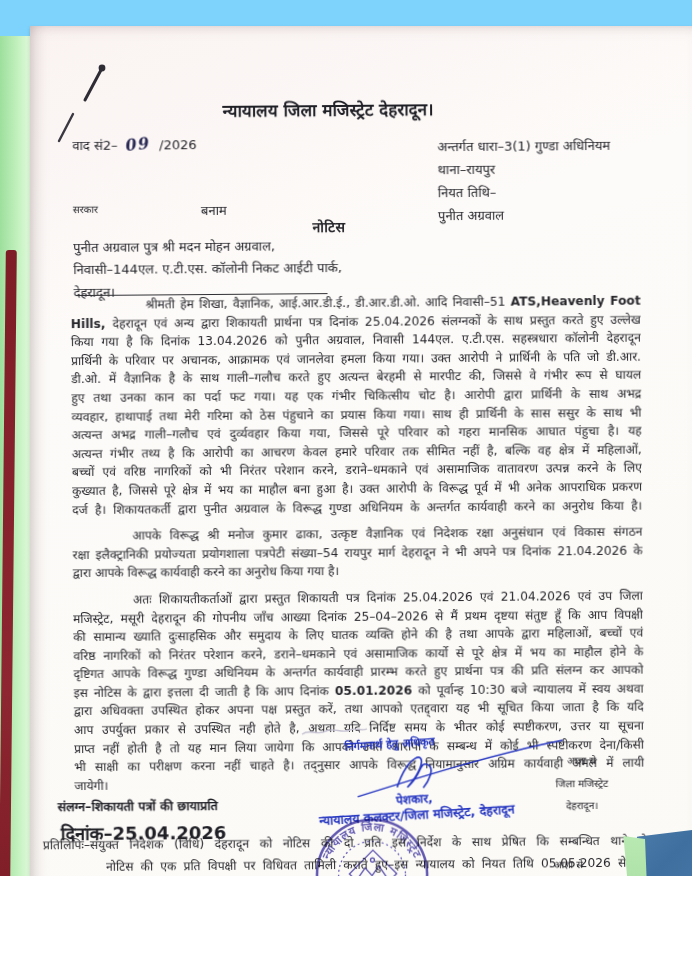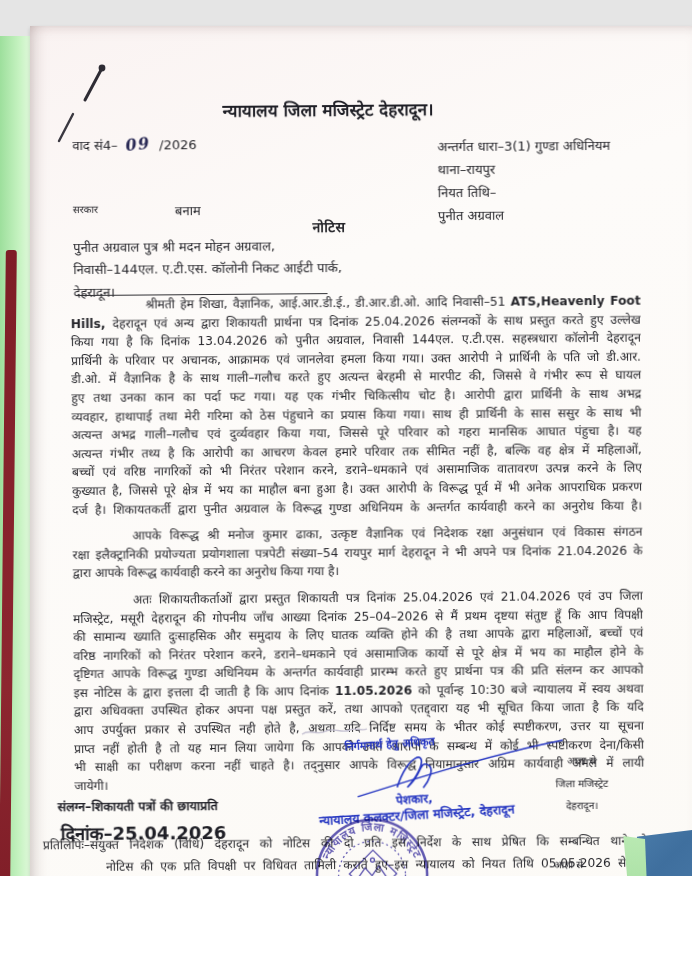--- a/index.html
+++ b/index.html
@@ -1,16 +1,16 @@
 <!DOCTYPE html>
 <html><head>
 <meta charset="utf-8">
 <style>
   html,body{margin:0;padding:0;}
-  .scene{position:relative;width:692px;height:876px;overflow:hidden;background:#e5e5e5;
+  .scene{position:relative;width:692px;height:876px;overflow:hidden;background:#7dd3fc;
          font-family:"DejaVu Sans",sans-serif;color:#26262b;}
   
   .green-strip{position:absolute;left:0;top:36px;width:34px;height:944px;
     background:linear-gradient(90deg,#9ddf9c 0%,#c5f2c0 55%,#e9fbe4 100%);}
   .maroon-strip{position:absolute;left:2px;top:250px;width:11px;height:730px;
     background:linear-gradient(180deg,#7e1d26,#8d2630 60%,#7a1b24);transform:rotate(0.6deg);border-radius:3px;}
   .paper{position:absolute;left:30px;top:26px;width:662px;height:918px;
     background:linear-gradient(160deg,#faf3f2 0%,#fdfbf9 30%,#fcfaf6 100%);
     box-shadow:inset 12px 0 18px -12px rgba(90,60,60,.38), inset 0 10px 16px -12px rgba(130,95,95,.3), 0 2px 4px rgba(0,0,0,.15);}
   .blue-patch{position:absolute;left:628px;top:830px;width:64px;height:108px;z-index:6;
@@ -22,21 +22,21 @@
   .content{position:absolute;inset:0;transform:rotate(-0.45deg);transform-origin:340px 480px;z-index:3;}
   
   .pin{position:absolute;left:40px;top:42px;z-index:4;}
   
   .title{position:absolute;left:0;right:30px;top:98px;text-align:center;font-size:17px;font-weight:bold;color:#1f1f26;}
   .case-line{position:absolute;left:75px;top:133px;font-size:13px;}
   .handwritten{font-family:"DejaVu Serif",serif;font-style:italic;font-size:16px;color:#2a2a55;
     display:inline-block;transform:rotate(-6deg);letter-spacing:1.5px;margin:0 4px;font-weight:bold;}
   .right-col{position:absolute;left:440px;top:136px;font-size:13px;line-height:23px;}
   .plaintiff{position:absolute;left:75px;top:200px;font-size:10px;}
-  .versus{position:absolute;left:177px;top:200px;font-size:13px;}
+  .versus{position:absolute;left:203px;top:200px;font-size:13px;}
   .notice-head{position:absolute;left:0;right:30px;top:217px;text-align:center;font-size:14px;font-weight:bold;letter-spacing:.5px;}
   .addressee{position:absolute;left:75px;top:235px;font-size:13px;line-height:22.3px;}
   .addr-sep{position:absolute;left:77px;top:293px;width:252px;border-top:1.7px solid #2f2f33;}
   
   #body-text{position:absolute;left:72px;top:294px;width:570px;font-size:12.2px;}
   #copy-block{position:absolute;left:40px;top:833px;width:604px;font-size:12.2px;z-index:4;}
   .para{margin:0 0 8px 0;}
   .line{text-align:justify;text-align-last:justify;height:18.6px;line-height:18.6px;overflow:hidden;}
   #copy-block .line{height:21.5px;line-height:21.5px;}
   .line-last{text-align-last:left;}
@@ -68,21 +68,21 @@
     <circle cx="62" cy="26" r="3.4" fill="#2e2c34"></circle>
     <line x1="61" y1="28" x2="45" y2="58" stroke="#2e2c34" stroke-width="3" stroke-linecap="round"></line>
     <line x1="33" y1="72" x2="19" y2="99" stroke="#3a3840" stroke-width="2.4" stroke-linecap="round"></line>
   </svg>
 
   <div class="content">
 
     <div class="title">न्यायालय जिला मजिस्ट्रेट देहरादून।</div>
 
     <div class="case-line">
-      <span>वाद सं4–</span>
+      <span>वाद सं2–</span>
       <span class="handwritten">09</span>
       <span>/2026</span>
     </div>
 
     <div class="right-col">
       <div>अन्तर्गत धारा–3(1) गुण्डा अधिनियम</div>
       <div>थाना–रायपुर</div>
       <div>नियत तिथि–</div>
       <div>पुनीत अग्रवाल</div>
     </div>
@@ -117,21 +117,21 @@
           <div class="line" style="padding-left: 60px;"><span>आपके विरूद्ध श्री मनोज कुमार ढाका, उत्कृष्ट वैज्ञानिक एवं निदेशक रक्षा अनुसंधान एवं विकास संगठन</span></div>
           <div class="line"><span>रक्षा इलैक्ट्रानिकी प्रयोज्यता प्रयोगशाला पत्रपेटी संख्या–54 रायपुर मार्ग देहरादून ने भी अपने पत्र दिनांक 21.04.2026 के</span></div>
           <div class="line line-last"><span>द्वारा आपके विरूद्ध कार्यवाही करने का अनुरोध किया गया है।</span></div>
         </div>
         <div class="para">
           <div class="line" style="padding-left: 60px;"><span>अतः शिकायतीकर्ताओं द्वारा प्रस्तुत शिकायती पत्र दिनांक 25.04.2026 एवं 21.04.2026 एवं  उप जिला</span></div>
           <div class="line"><span>मजिस्ट्रेट, मसूरी देहरादून की गोपनीय जाँच आख्या दिनांक 25–04–2026 से मैं प्रथम दृष्टया संतुष्ट हूँ कि आप विपक्षी</span></div>
           <div class="line"><span>की सामान्य ख्याति दुःसाहसिक और समुदाय के लिए घातक व्यक्ति होने की है तथा आपके द्वारा महिलाओं, बच्चों एवं</span></div>
           <div class="line"><span>वरिष्ठ नागरिकों को निरंतर परेशान करने, डराने–धमकाने एवं असामाजिक कार्यो से पूरे क्षेत्र में भय का माहौल होने के</span></div>
           <div class="line"><span>दृष्टिगत आपके विरूद्ध गुण्डा अधिनियम के अन्तर्गत कार्यवाही प्रारम्भ करते हुए प्रार्थना पत्र की प्रति संलग्न कर आपको</span></div>
-          <div class="line"><span>इस नोटिस के द्वारा इत्तला दी जाती है कि आप दिनांक </span><span class="b">11.05.2026</span><span> को पूर्वान्ह 10:30 बजे न्यायालय में स्वय अथवा</span></div>
+          <div class="line"><span>इस नोटिस के द्वारा इत्तला दी जाती है कि आप दिनांक </span><span class="b">05.01.2026</span><span> को पूर्वान्ह 10:30 बजे न्यायालय में स्वय अथवा</span></div>
           <div class="line"><span>द्वारा अधिवक्ता उपस्थित होकर अपना पक्ष प्रस्तुत करें, तथा आपको एतद्द्वारा यह भी सूचित किया जाता है कि यदि</span></div>
           <div class="line"><span>आप उपर्युक्त प्रकार से उपस्थित नही होते है, अथवा यदि निर्दिष्ट समय के भीतर कोई स्पष्टीकरण, उत्तर या सूचना</span></div>
           <div class="line"><span>प्राप्त नहीं होती है तो यह मान लिया जायेगा कि आपको उक्त आरोपों के सम्बन्ध में कोई भी स्पष्टीकरण देना/किसी</span></div>
           <div class="line"><span>भी साक्षी का परीक्षण करना नहीं चाहते है। तद्नुसार  आपके विरूद्ध नियामानुसार अग्रिम कार्यवाही अमल में लायी</span></div>
           <div class="line line-last"><span>जायेगी।</span></div>
         </div>
       </div>
 
     <div class="enclosure">संलग्न–शिकायती पत्रों की छायाप्रति</div>
     <div class="date-line">दिनांक–25.04.2026</div>

